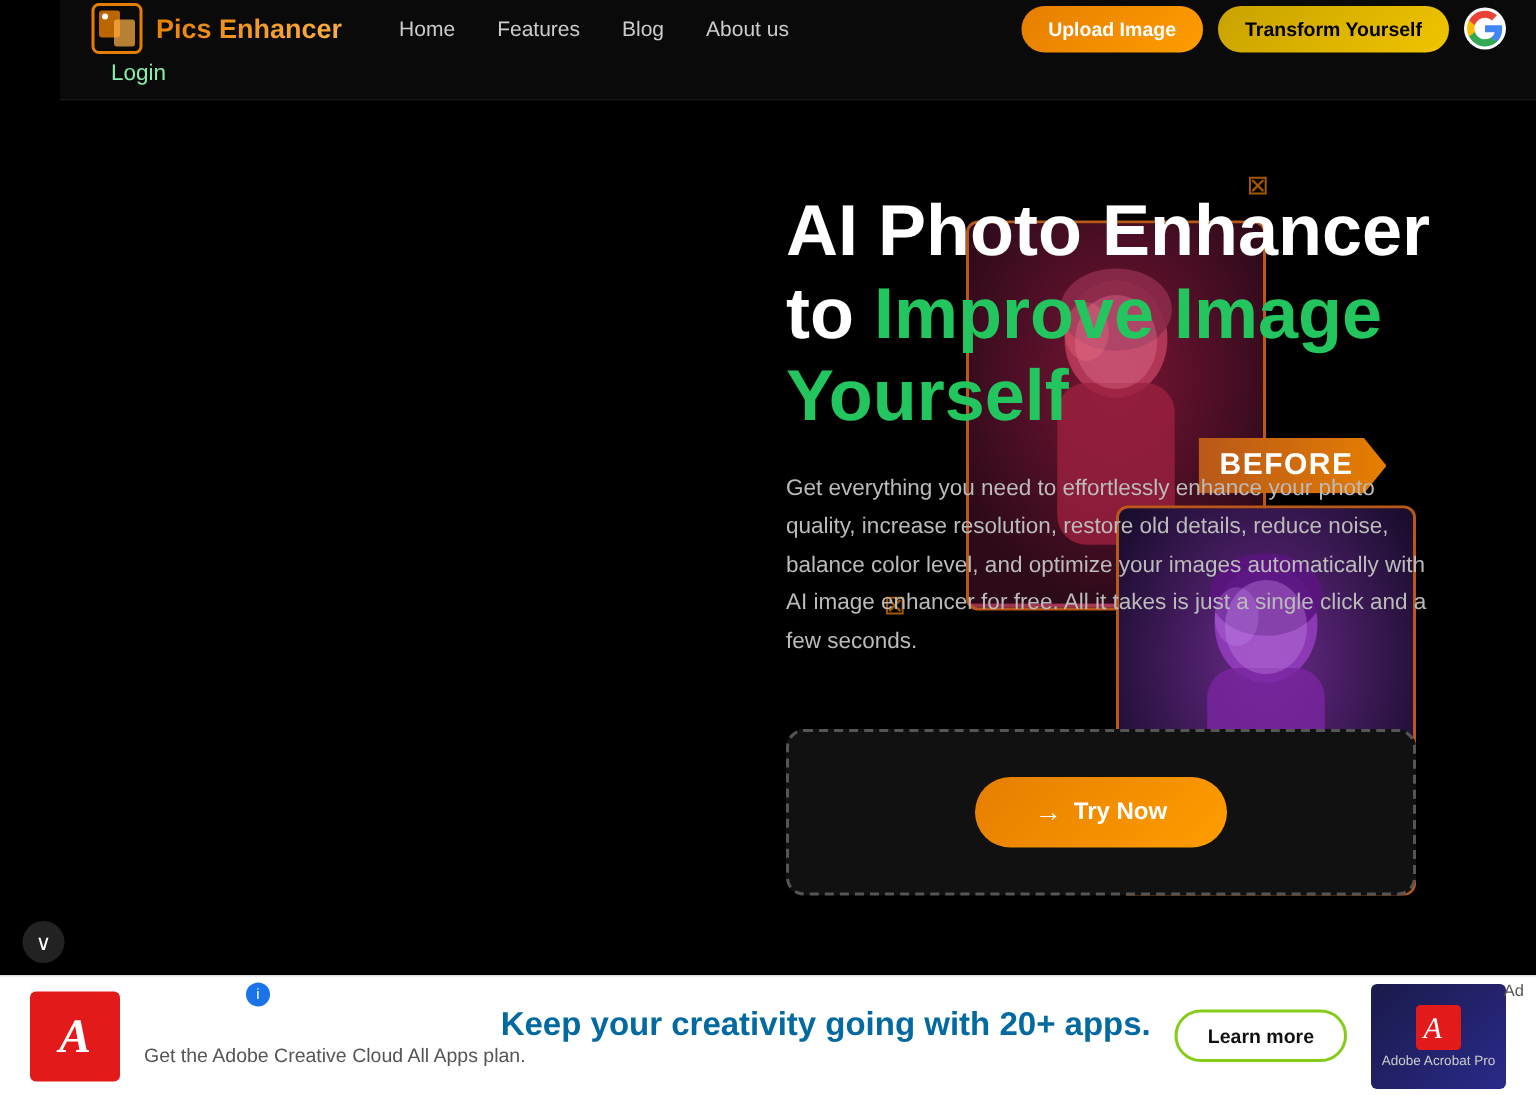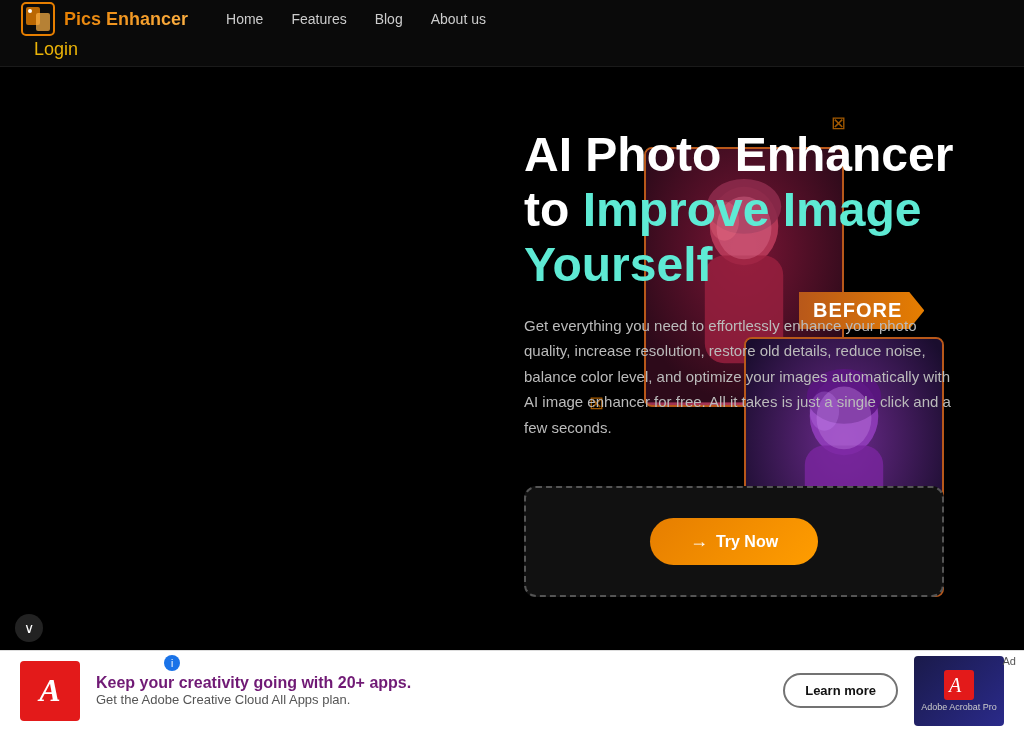--- a/index.html
+++ b/index.html
@@ -17,22 +17,22 @@
     }
     .nav-link {
       color: #ccc;
       text-decoration: none;
       font-size: 14px;
       padding: 0 14px;
       cursor: pointer;
       line-height: 55px;
     }
     .nav-login {
-      color: #eab308;
-      font-size: 18px;
+      color: #86efac;
+      font-size: 15px;
       padding: 0 14px;
       cursor: pointer;
       line-height: 22px;
     }
     .btn-upload {
       background: linear-gradient(135deg, #e67e00, #ff9d00);
       color: #fff;
       border: none;
       border-radius: 20px;
       padding: 8px 18px;
@@ -80,21 +80,21 @@
       z-index: 2;
     }
     .hero-title {
       font-size: 48px;
       font-weight: 800;
       color: #fff;
       line-height: 1.15;
       margin-bottom: 20px;
     }
     .hero-title .highlight {
-      color: #5eead4;
+      color: #22c55e;
     }
     .hero-desc {
       color: #bbb;
       font-size: 15px;
       line-height: 1.7;
       margin-bottom: 46px;
       max-width: 440px;
     }
     .hero-upload-box {
       border: 2px dashed #555;
@@ -216,20 +216,21 @@
       align-items: center;
       gap: 10px;
     }
 
     
     .nav-wrapper {
       display: flex;
       flex-direction: column;
       background: #0a0a0a;
       border-bottom: 1px solid #1a1a1a;
+      margin-left: 40px;
     }
     .nav-top {
       display: flex;
       align-items: center;
       padding: 8px 20px;
       height: 38px;
     }
     .nav-bottom {
       display: flex;
       align-items: center;
@@ -262,30 +263,31 @@
       color: #fff;
       font-size: 28px;
       font-weight: bold;
       font-family: 'Times New Roman', serif;
       flex-shrink: 0;
     }
     .ad-text-area {
       flex: 1;
     }
     .ad-title {
-      font-size: 16px;
-      font-weight: bold;
-      color: #701a75;
+      font-size: 22px;
+      font-weight: bold;
+      color: #0369a1;
+      text-align: right;
     }
     .ad-sub {
       font-size: 13px;
       color: #555;
     }
     .btn-learn-more {
-      border: 2px solid #737373;
+      border: 2px solid #84cc16;
       background: #fff;
       color: #111;
       border-radius: 20px;
       padding: 8px 20px;
       font-size: 13px;
       font-weight: bold;
       cursor: pointer;
       white-space: nowrap;
     }
     .ad-right-products {
@@ -345,20 +347,33 @@
       <span class="logo-text">Pics Enhancer</span>
     </div>
 
     <div class="nav-main-links">
       <a class="nav-link">Home</a>
       <a class="nav-link">Features</a>
       <a class="nav-link">Blog</a>
       <a class="nav-link">About us</a>
     </div>
 
+    <div class="nav-btn-area">
+      <button class="btn-upload">Upload Image</button>
+      <button class="btn-transform">Transform Yourself</button>
+
+      <div class="google-icon">
+        <svg class="g-icon" viewBox="0 0 24 24" xmlns="http://www.w3.org/2000/svg">
+          <path d="M22.56 12.25c0-.78-.07-1.53-.2-2.25H12v4.26h5.92c-.26 1.37-1.04 2.53-2.21 3.31v2.77h3.57c2.08-1.92 3.28-4.74 3.28-8.09z" fill="#4285F4"></path>
+          <path d="M12 23c2.97 0 5.46-.98 7.28-2.66l-3.57-2.77c-.98.66-2.23 1.06-3.71 1.06-2.86 0-5.29-1.93-6.16-4.53H2.18v2.84C3.99 20.53 7.7 23 12 23z" fill="#34A853"></path>
+          <path d="M5.84 14.09c-.22-.66-.35-1.36-.35-2.09s.13-1.43.35-2.09V7.07H2.18C1.43 8.55 1 10.22 1 12s.43 3.45 1.18 4.93l2.85-2.22.81-.62z" fill="#FBBC05"></path>
+          <path d="M12 5.38c1.62 0 3.06.56 4.21 1.64l3.15-3.15C17.45 2.09 14.97 1 12 1 7.7 1 3.99 3.47 2.18 7.07l3.66 2.84c.87-2.6 3.3-4.53 6.16-4.53z" fill="#EA4335"></path>
+        </svg>
+      </div>
+    </div>
   </div>
 
   <div class="nav-bottom">
     <span class="nav-login">Login</span>
   </div>
 </div>
 
 <div class="hero" style="height: 585px; position: relative;">
 
   <div class="hero-left">

